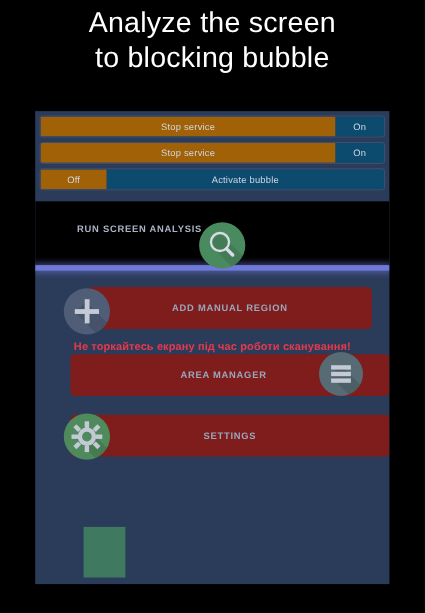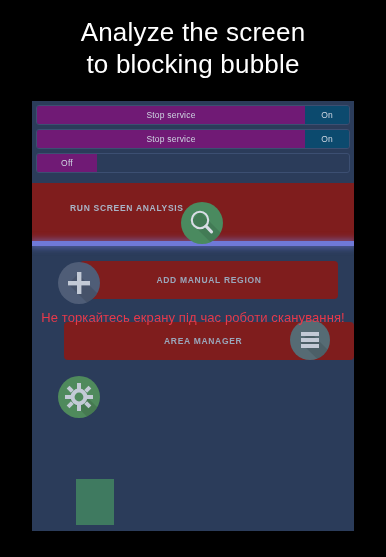--- a/index.html
+++ b/index.html
@@ -21,21 +21,21 @@
     left: 0;
     top: 0;
     width: 386px;
     height: 101px;
     color: #ffffff;
     text-align: center;
     font-size: 26px;
     line-height: 32px;
     font-weight: 400;
     letter-spacing: 0.2px;
-    padding-top: 16px;
+    padding-top: 4px;
     box-sizing: border-box;
   }
   .promo-line { display: block; }
 
   
   .app-window {
     position: absolute;
     left: 32px;
     top: 101px;
     width: 322px;
@@ -62,37 +62,37 @@
   }
   .seg {
     display: flex;
     align-items: center;
     justify-content: center;
     font-size: 8.5px;
     color: #cfd6e2;
     letter-spacing: 0.2px;
     height: 100%;
   }
-  .seg-red  { background: #701a75; }
+  .seg-red  { background: #a16207; }
   .seg-green{ background: #0c4a6e; }
   .row1 .seg-red   { flex: 0 0 268px; }
   .row1 .seg-green { flex: 1 1 auto; }
   .row2 .seg-red   { flex: 0 0 268px; }
   .row2 .seg-green { flex: 1 1 auto; }
   .row3 .seg-red   { flex: 0 0 60px; }
   .row3 .seg-green { flex: 1 1 auto; }
 
   
   .analysis-band {
     position: absolute;
     left: 0;
     top: 82px;
     width: 322px;
     height: 60px;
-    background: #7f1d1d;
+    background: #000000;
   }
   .analysis-label {
     position: absolute;
     top: 20px;
     font-size: 8.5px;
     font-weight: bold;
     color: #a9b4c6;
     letter-spacing: 0.7px;
   }
   .lbl-run   { left: 38px; }
@@ -214,22 +214,22 @@
   }
   .icon-glyph { position: absolute; left: 0; top: 0; }
 
   
   .warn-text {
     position: absolute;
     left: 0;
     top: 310px;
     width: 386px;
     text-align: center;
-    font-size: 13px;
-    font-weight: normal;
+    font-size: 10px;
+    font-weight: bold;
     color: #e8394a;
     letter-spacing: 0.1px;
   }
 
   
   .deco { position: absolute; }
   .deco-green-tall {
     left: 44px; top: 378px; width: 38px; height: 46px;
     background: #3f7a60;
   }
@@ -251,38 +251,42 @@
       <div class="seg seg-green">On</div>
     </div>
 
     <div class="toggle-row row2">
       <div class="seg seg-red">Stop service</div>
       <div class="seg seg-green">On</div>
     </div>
 
     <div class="toggle-row row3">
       <div class="seg seg-red">Off</div>
+      <div class="seg seg-green">Activate bubble</div>
     </div>
 
   </div>
 
   <div class="analysis-band">
     <div class="analysis-label lbl-run">RUN SCREEN ANALYSIS</div>
   </div>
 
   <div class="glow-line"></div>
 
   <div class="action-panel panel-add">
     <div class="action-label">ADD MANUAL REGION</div>
   </div>
 
   <div class="action-panel panel-area">
     <div class="action-label">AREA MANAGER</div>
   </div>
 
+  <div class="action-panel panel-settings">
+    <div class="action-label">SETTINGS</div>
+  </div>
 
   <div class="deco deco-green-tall"></div>
 
 </div>
 
 <div class="mag-circle">
   <div class="mag-shadow"></div>
   <svg class="mag-glyph" viewBox="0 0 42 42">
     <circle cx="19" cy="18" r="8.2" fill="none" stroke="#d8dde5" stroke-width="2.1"></circle>
     <line x1="25" y1="24.2" x2="30.5" y2="29.8" stroke="#d8dde5" stroke-width="3.1" stroke-linecap="round"></line>

